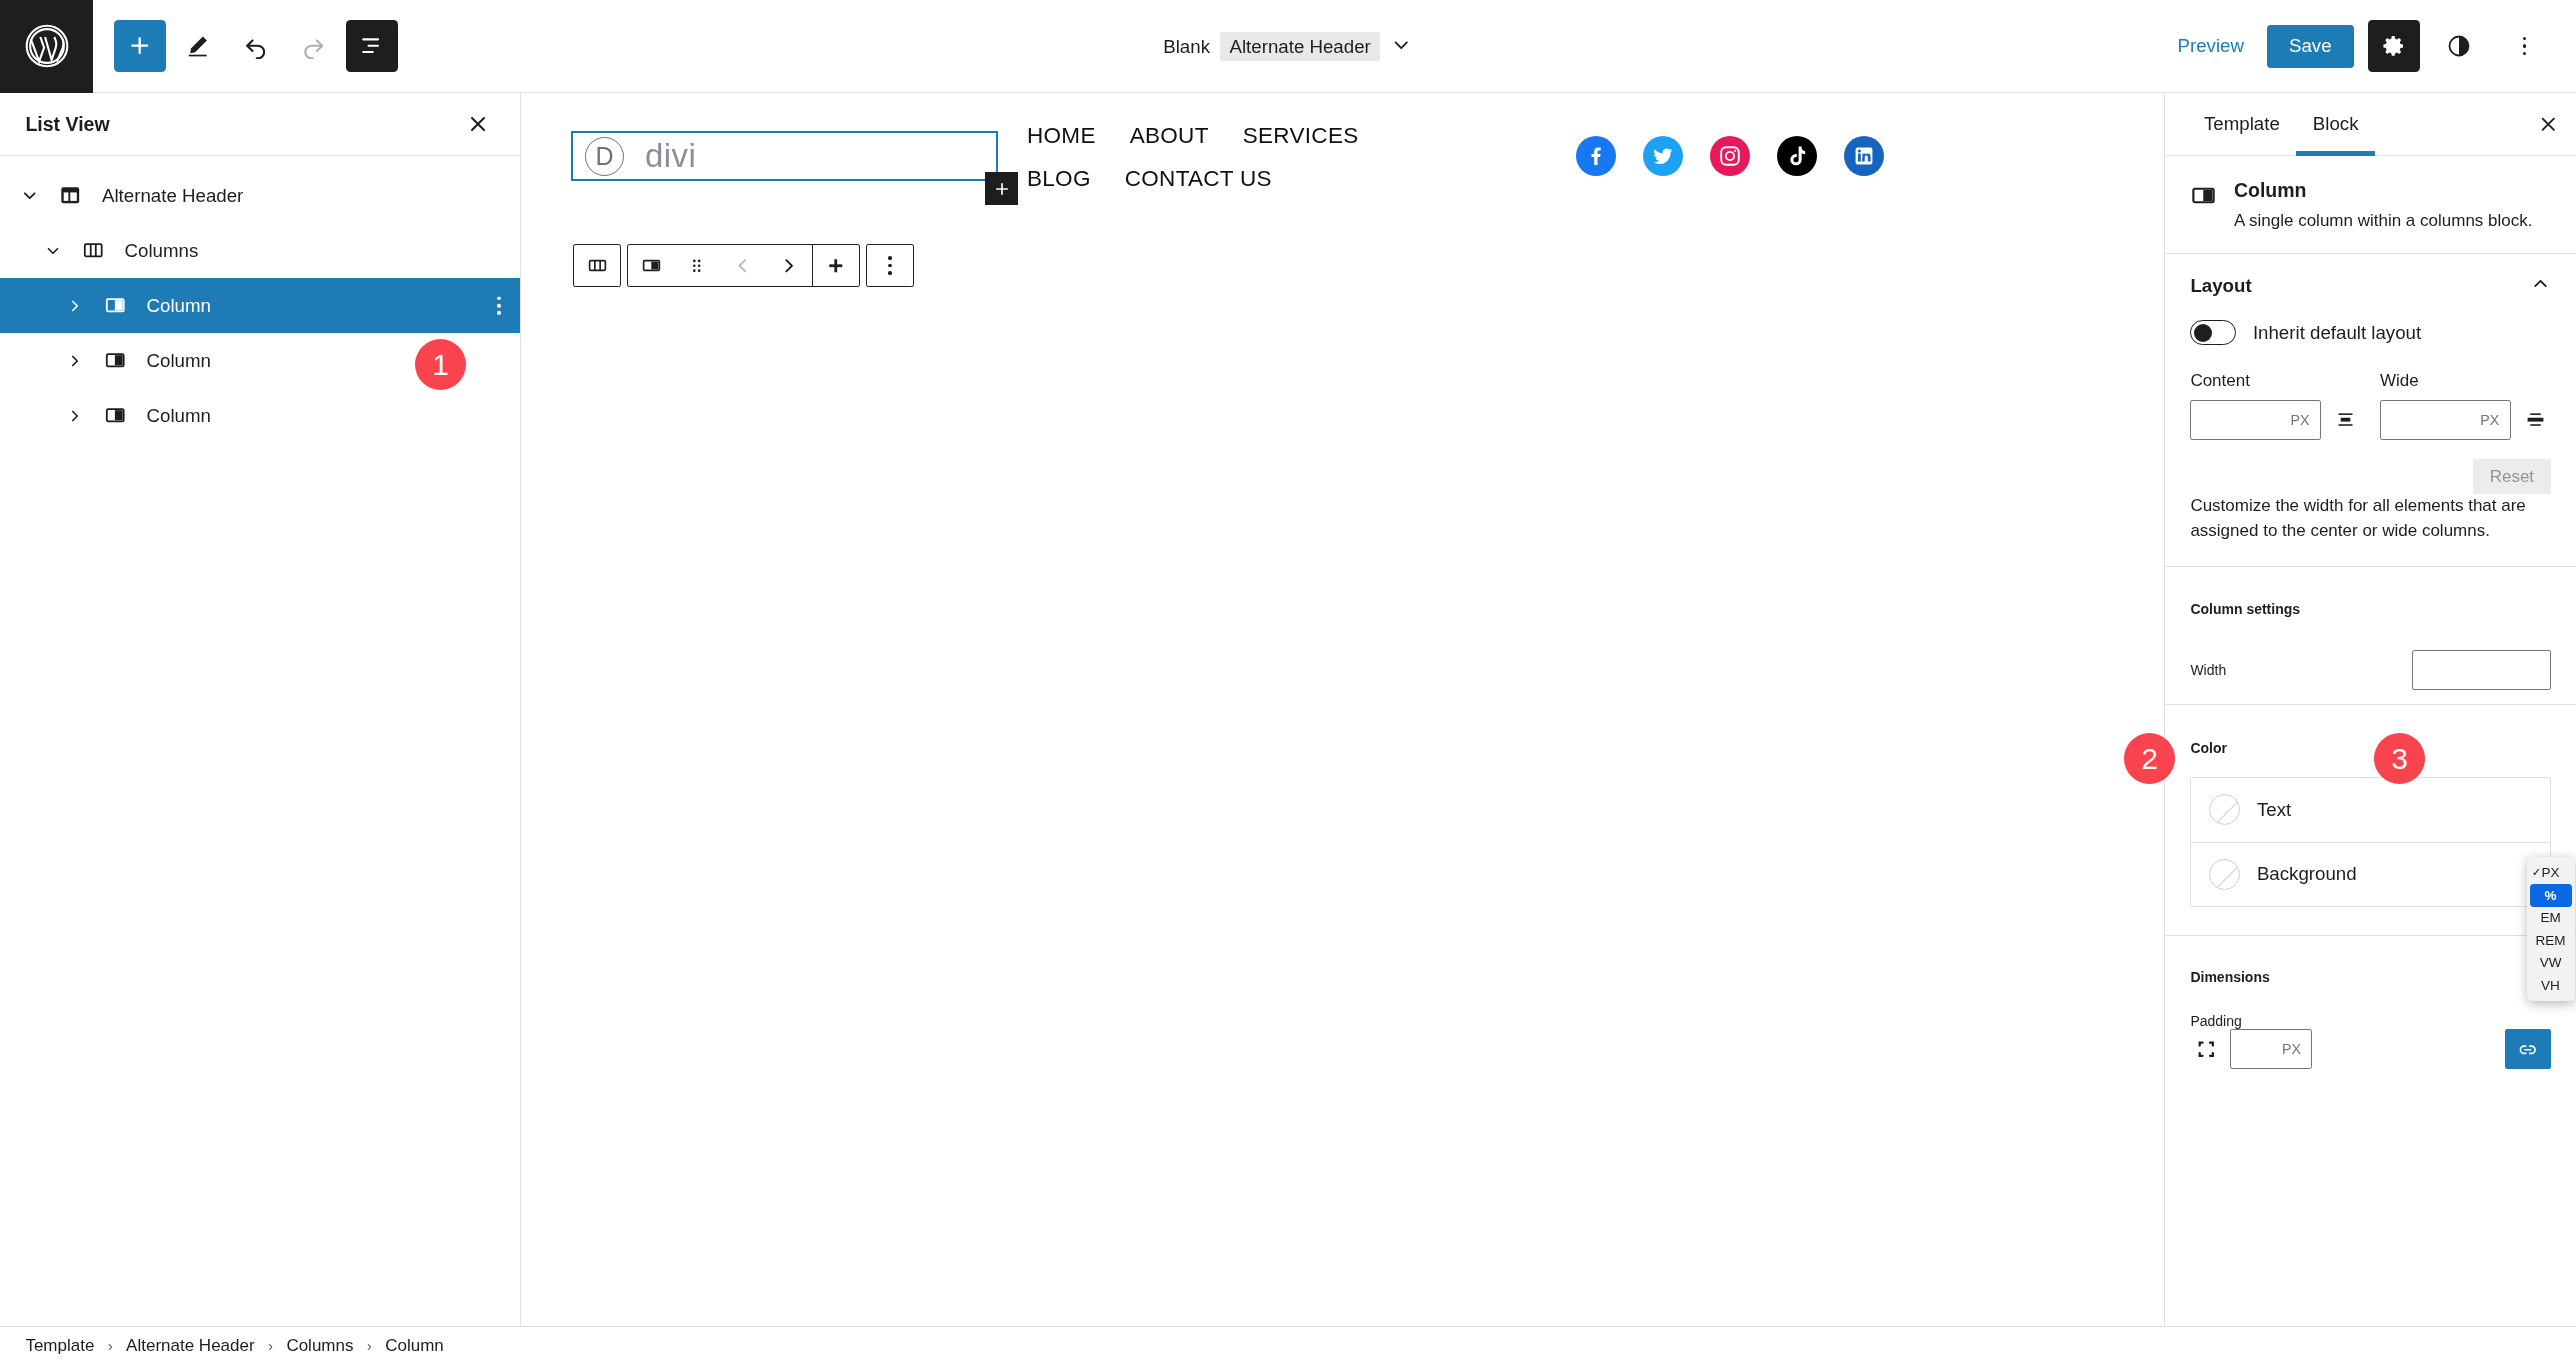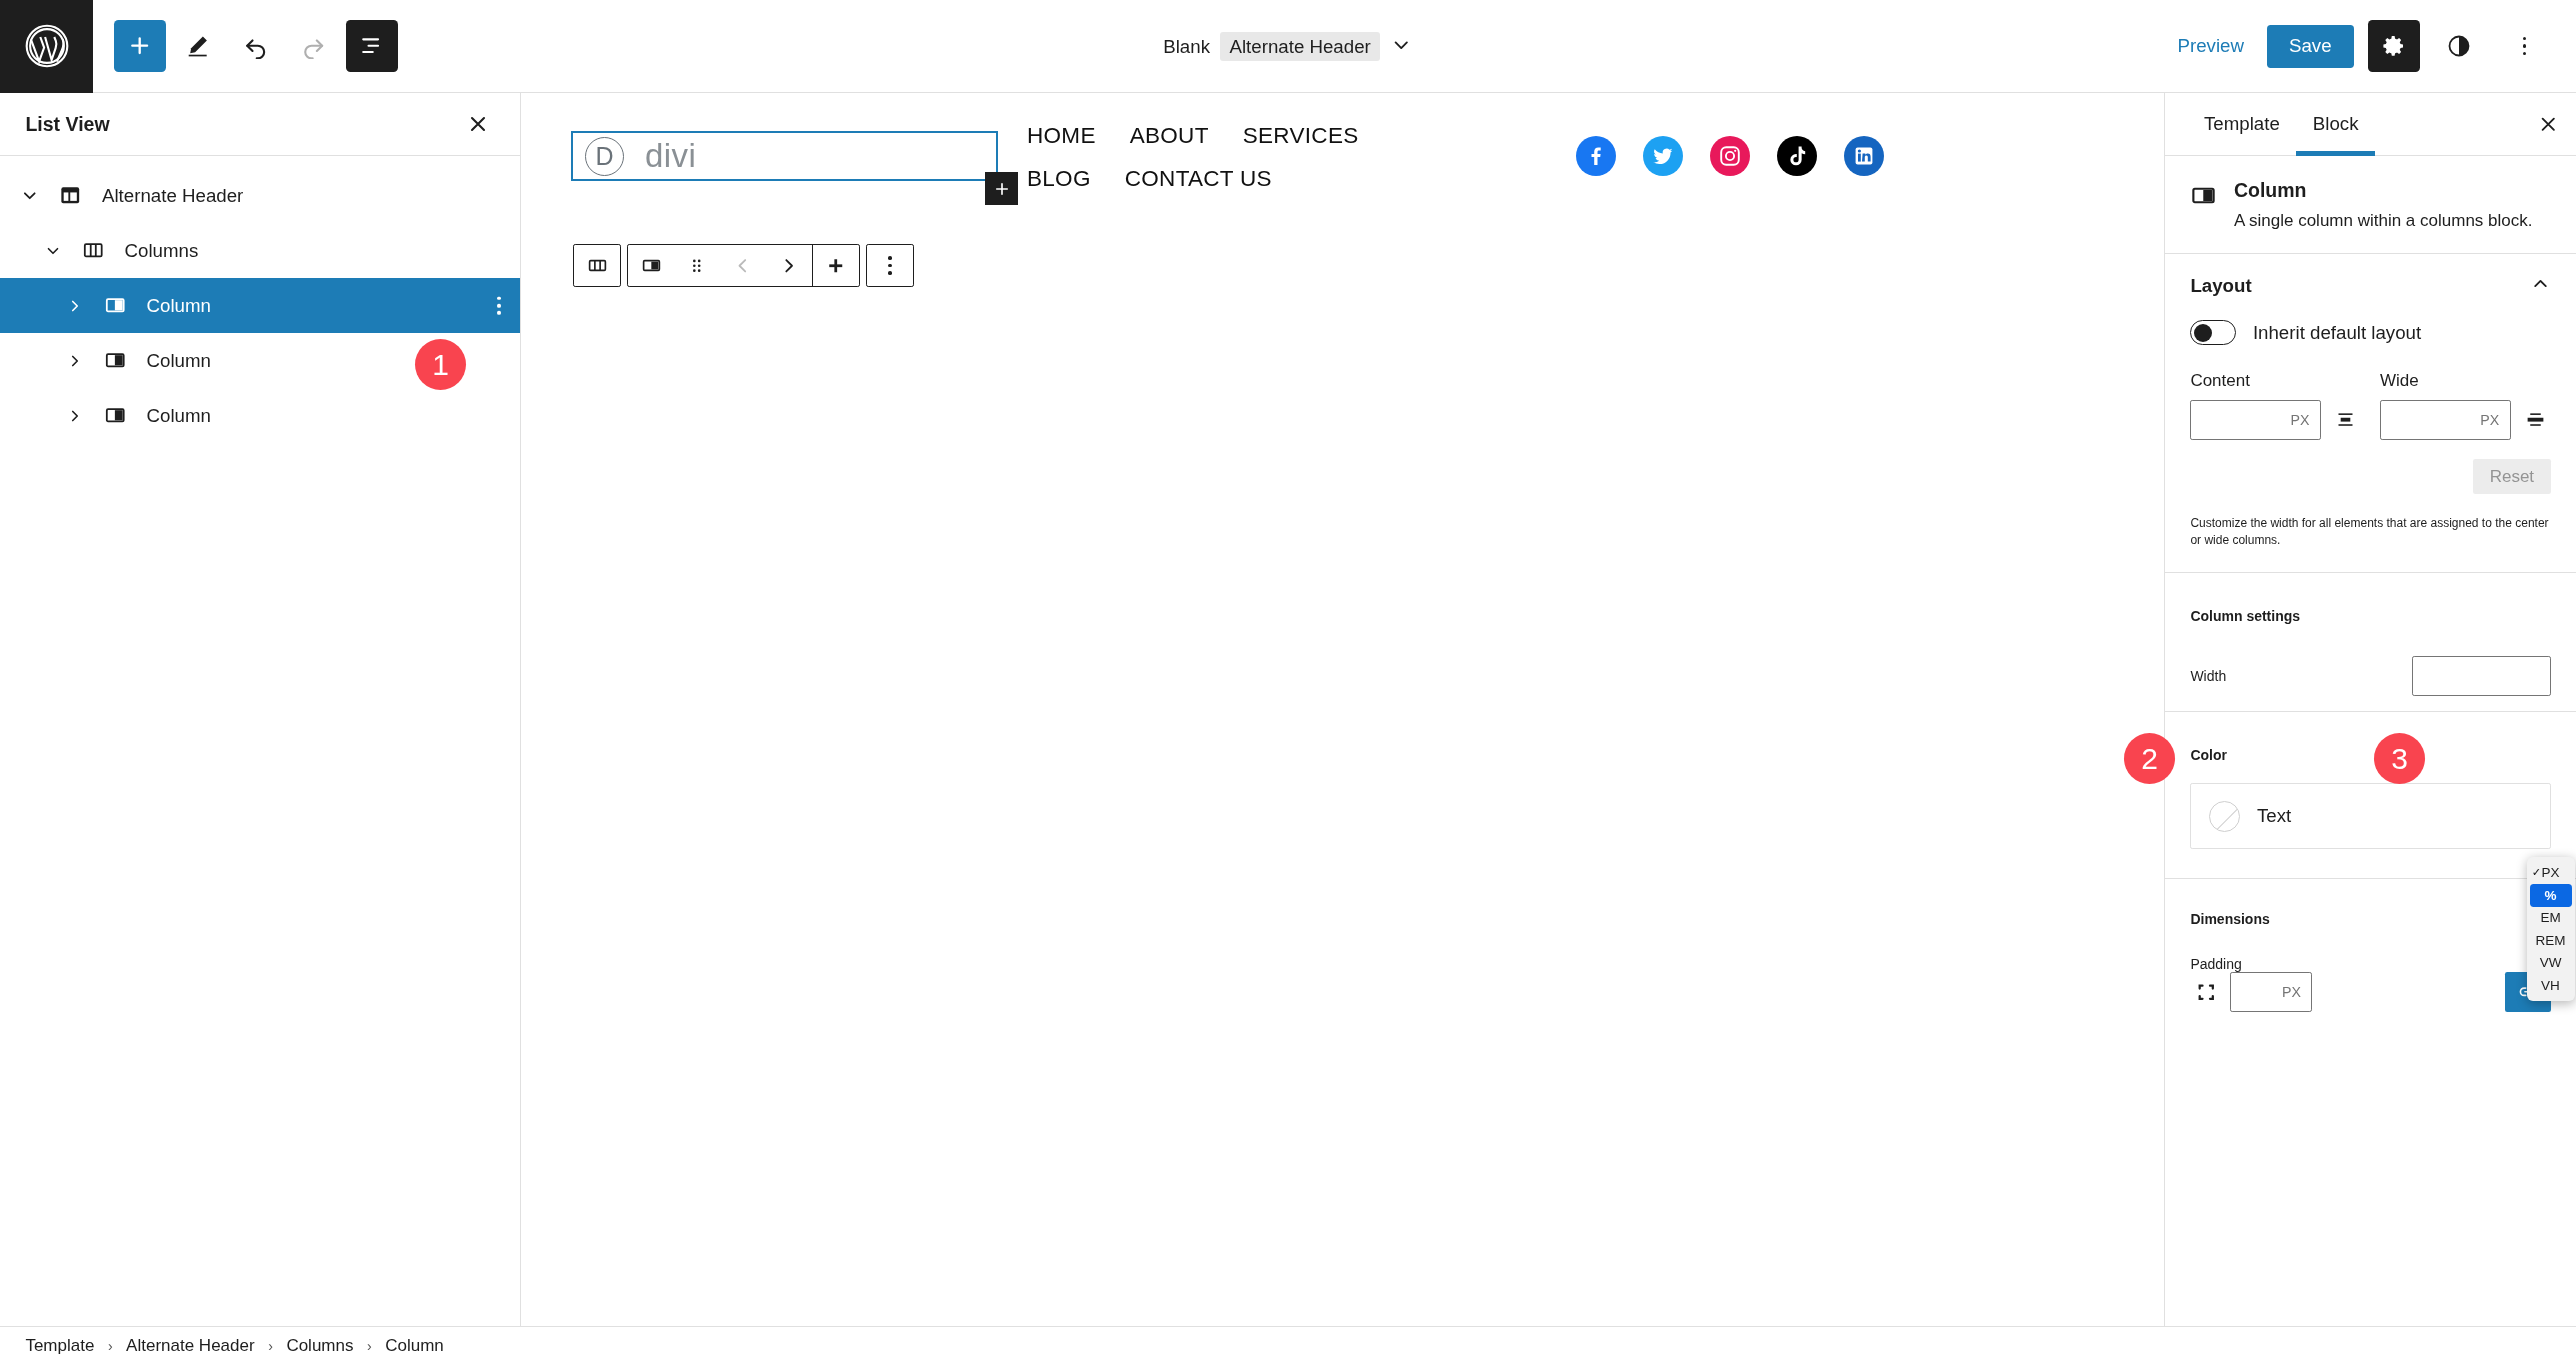--- a/index.html
+++ b/index.html
@@ -173,21 +173,21 @@
     display: flex; align-items: center; justify-content: flex-end;
     padding-right: 10.5px; font-size: 14.2px; color: #757575; background: #fff; cursor: text;
   }
   .icon-btn { width: 31px; display: flex; align-items: center; justify-content: center; cursor: pointer; }
 
   .reset-row { display: flex; justify-content: flex-end; margin-top: 19.5px; }
   .reset-btn {
     background: #ececec; color: #949494; border: none; font-size: 17px;
     padding: 7.5px 16.5px; border-radius: 2.2px; font-family: "Liberation Sans", sans-serif; cursor: pointer;
   }
-  .help-text { font-size: 12px; line-height: 1.45; margin-top: 21px; }
+  .help-text { font-size: 17px; line-height: 1.45; }
 
   .setting-row {
     display: flex; align-items: center; justify-content: space-between;
     padding: 0 25.4px; height: 69px;
   }
   .setting-label { font-size: 14px; }
 
   .color-list { margin: 4.5px 25.4px 0 25.4px; border: 0.7px solid #e0e0e0; border-radius: 2.2px; }
   .color-item {
     height: 64px; display: flex; align-items: center; gap: 16.5px; padding: 0 18px; cursor: pointer;
@@ -636,20 +636,24 @@
   <div class="ins-sep"></div>
 
   <div style="padding-top:19.5px">
     <div class="setting-row" style="height:48px">
       <span class="setting-label" style="font-weight:600">Color</span>
     </div>
     <div class="color-list">
       <div class="color-item">
         <span class="swatch"></span>
         <span class="color-name">Text</span>
+      </div>
+      <div class="color-item">
+        <span class="swatch"></span>
+        <span class="color-name">Background</span>
       </div>
     </div>
   </div>
 
   <div class="ins-sep" style="margin-top:28.4px"></div>
 
   <div style="padding-top:18px">
     <div class="setting-row" style="height:46px">
       <span class="setting-label" style="font-weight:600">Dimensions</span>
       <span class="dots-v">

